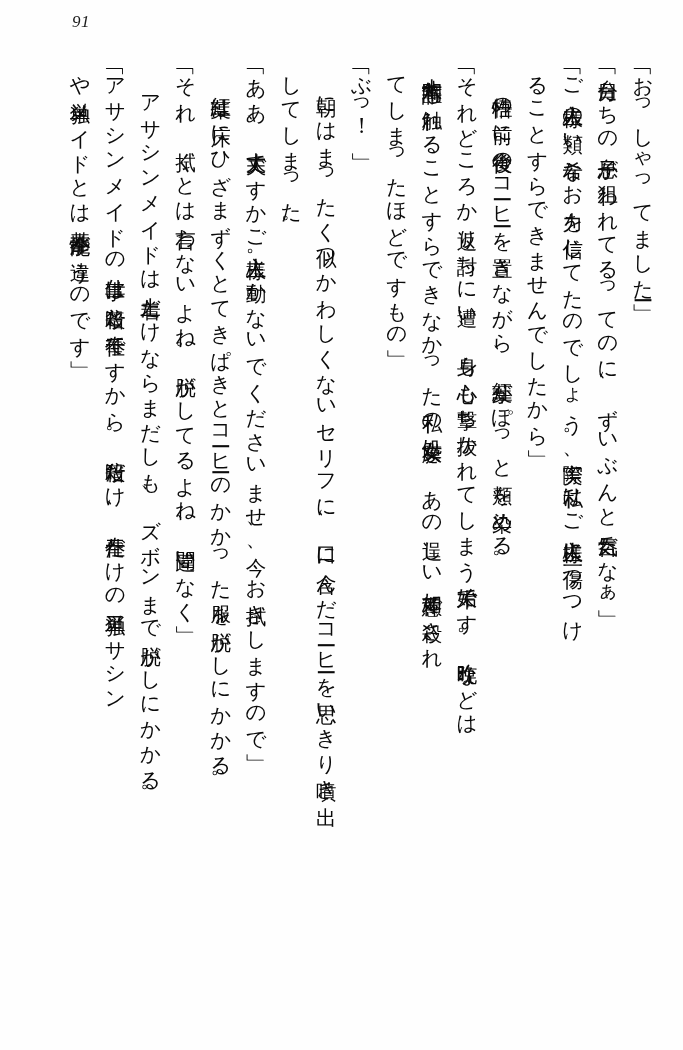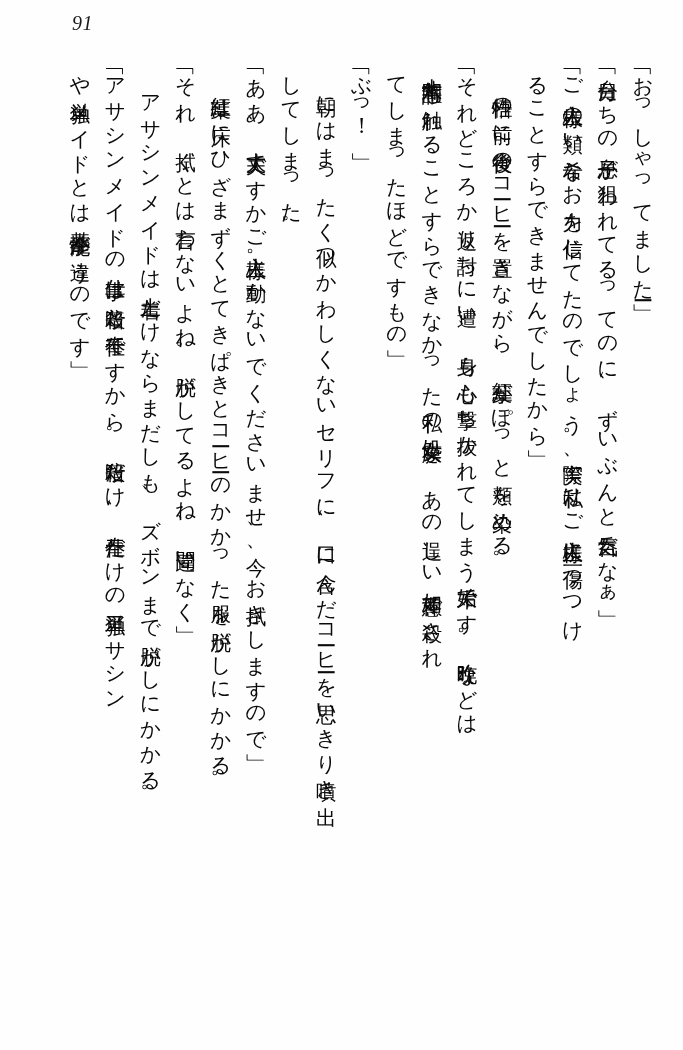--- a/index.html
+++ b/index.html
@@ -17,21 +17,21 @@
   }
   .page {
     position: absolute;
     inset: 0;
     background: #fefefe;
   }
   .page-number {
     position: absolute;
     top: 12px;
     left: 72px;
-    font-size: 20px;
+    font-size: 17px;
     font-family: "Liberation Serif", "DejaVu Serif", serif;
     font-style: italic;
     color: #1a1a1a;
     letter-spacing: 0.5px;
   }
   .text-body {
     position: absolute;
     top: 62px;
     left: 28px;
     right: 30px;

